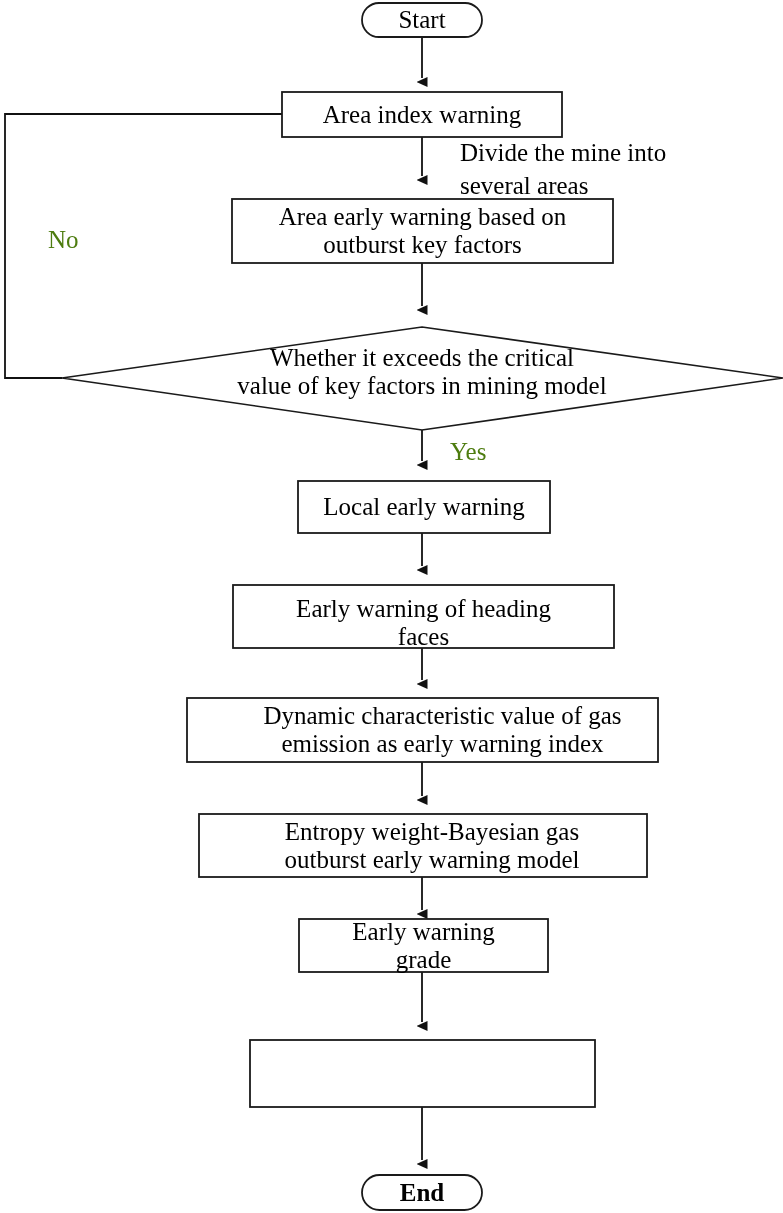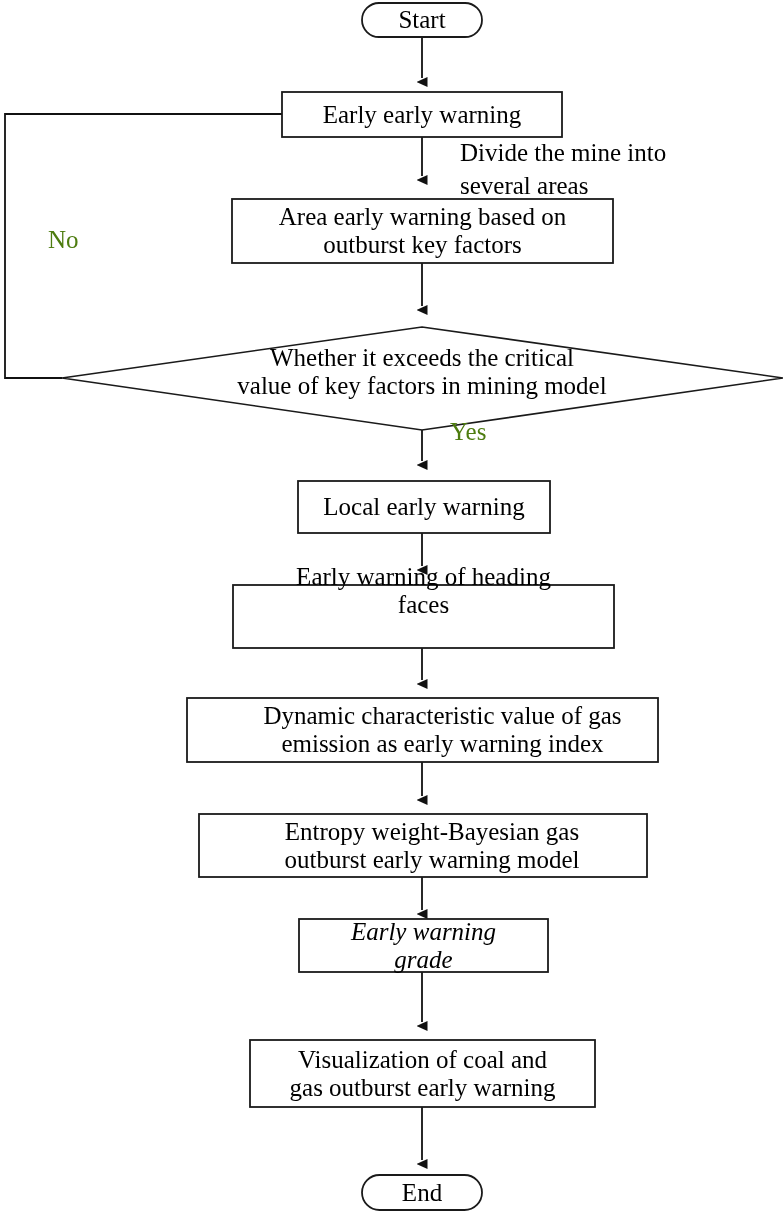--- a/index.html
+++ b/index.html
@@ -98,47 +98,45 @@
 
     <rect x="299" y="919" width="249" height="53" fill="#ffffff" stroke="#1a1a1a" stroke-width="1.8"></rect>
 
     <rect x="250" y="1040" width="345" height="67" fill="#ffffff" stroke="#1a1a1a" stroke-width="1.8"></rect>
 
     <rect x="362" y="1175" width="120" height="35" rx="17.5" ry="17.5" fill="#ffffff" stroke="#1a1a1a" stroke-width="1.8"></rect>
   </svg>
 
   <div class="node-text" style="left:362px; top:3px; width:120px; height:34px;">Start</div>
 
-  <div class="node-text" style="left:282px; top:92px; width:280px; height:45px;">Early early warning</div>
+  <div class="node-text" style="left:282px; top:92px; width:280px; height:45px;">Area index warning</div>
 
   <div class="node-text" style="left:232px; top:199px; width:381px; height:64px;">Area early warning based on
 outburst key factors</div>
 
   <div class="node-text" style="left:202px; top:336px; width:440px; height:72px;">Whether it exceeds the critical
 value of key factors in mining model</div>
 
   <div class="node-text" style="left:298px; top:481px; width:252px; height:52px;text-align:right;">Local early warning</div>
 
-  <div class="node-text" style="left:233px; top:553px; width:381px; height:76px;">Early warning of heading
+  <div class="node-text" style="left:233px; top:585px; width:381px; height:76px;">Early warning of heading
 faces</div>
 
   <div class="node-text" style="left:187px; top:698px; width:511px; height:64px;">Dynamic characteristic value of gas
 emission as early warning index</div>
 
   <div class="node-text" style="left:199px; top:814px; width:466px; height:63px;border-radius:13px;">Entropy weight-Bayesian gas
 outburst early warning model</div>
 
-  <div class="node-text" style="left:299px; top:919px; width:249px; height:53px;font-style:italic;">Early warning
+  <div class="node-text" style="left:299px; top:919px; width:249px; height:53px;">Early warning
 grade</div>
 
-  <div class="node-text" style="left:250px; top:1040px; width:345px; height:67px;">Visualization of coal and
-gas outburst early warning</div>
 
-  <div class="node-text" style="left:362px; top:1175px; width:120px; height:35px;">End</div>
+  <div class="node-text" style="left:362px; top:1175px; width:120px; height:35px;font-weight:bold;">End</div>
 
   <div class="edge-label" style="left:48px; top:226px;">No</div>
 
-  <div class="edge-label" style="left:450px; top:418px;font-family:Liberation Serif, serif;">Yes</div>
+  <div class="edge-label" style="left:450px; top:438px;font-family:Liberation Serif, serif;">Yes</div>
 
   <div class="free-label" style="left:460px; top:137px; width:292px;">Divide the mine into
 several areas</div>
 
 </div>
 
 </body></html>

